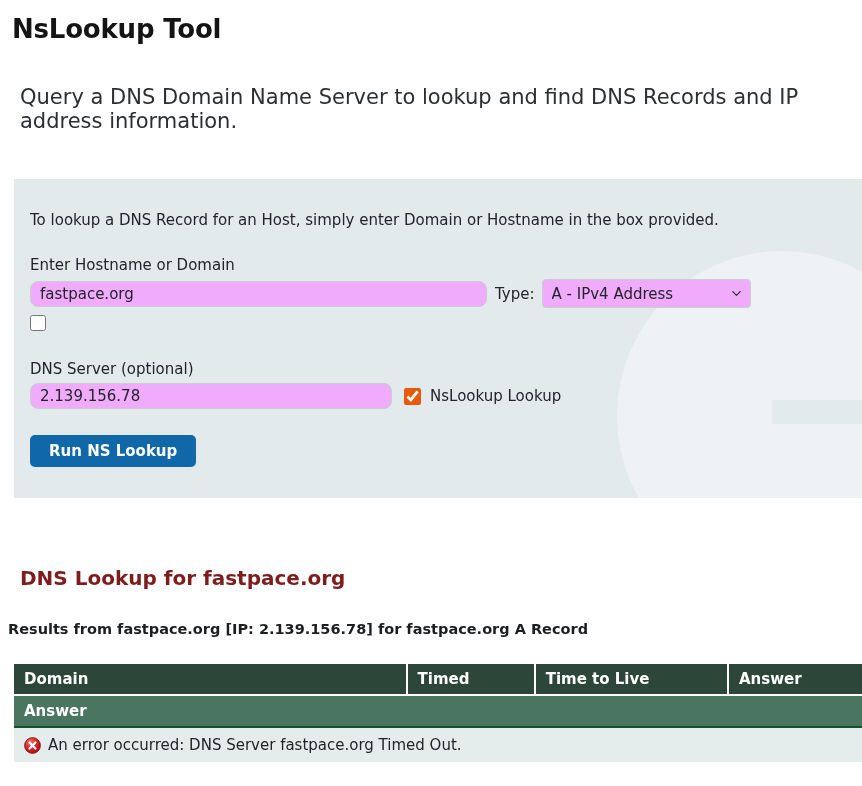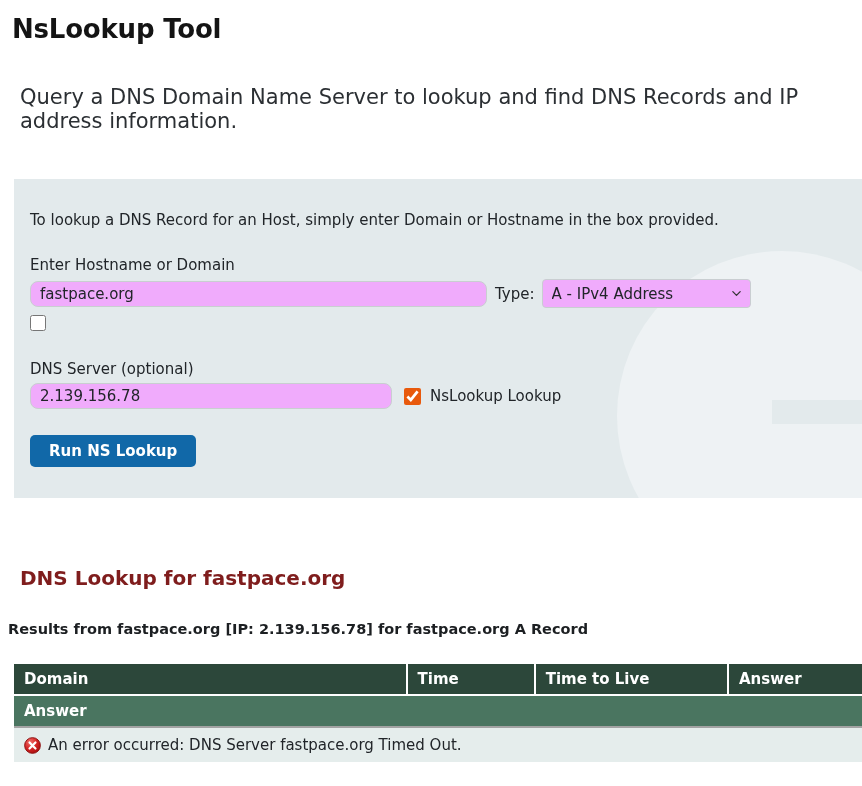--- a/index.html
+++ b/index.html
@@ -153,21 +153,21 @@
     color:#fff;
     font-weight:700;
     padding:6px 10px;
     height:31px;
     border-top:2px solid #fff;
   }
   .error-row td{
     background:var(--error-row-bg);
     padding:8px 10px;
     height:35px;
-    border-top:2px solid #a3a3a3;
+    border-top:2px solid #14532d;
   }
   .error-cell{display:flex;align-items:center;gap:7px;}
   .error-icon{flex:0 0 auto;line-height:0;}
 </style>
 </head>
 <body>
 
 <h1 class="page-title">NsLookup Tool</h1>
 
 <p class="page-desc">Query a DNS Domain Name Server to lookup and find DNS Records and IP address information.</p>
@@ -215,21 +215,21 @@
 </div>
 
 <h2 class="results-heading">DNS Lookup for fastpace.org</h2>
 
 <p class="results-summary">Results from fastpace.org [IP: 2.139.156.78] for fastpace.org A Record</p>
 
 <table class="results-table">
   <thead>
     <tr>
       <th class="col-domain">Domain</th>
-      <th class="col-type">Time</th>
+      <th class="col-type">Timed</th>
       <th class="col-ttl">Time to Live</th>
       <th class="col-answer">Answer</th>
     </tr>
   </thead>
   <tbody>
     <tr class="section-row">
       <td colspan="4">Answer</td>
     </tr>
     <tr class="error-row">
       <td colspan="4">

